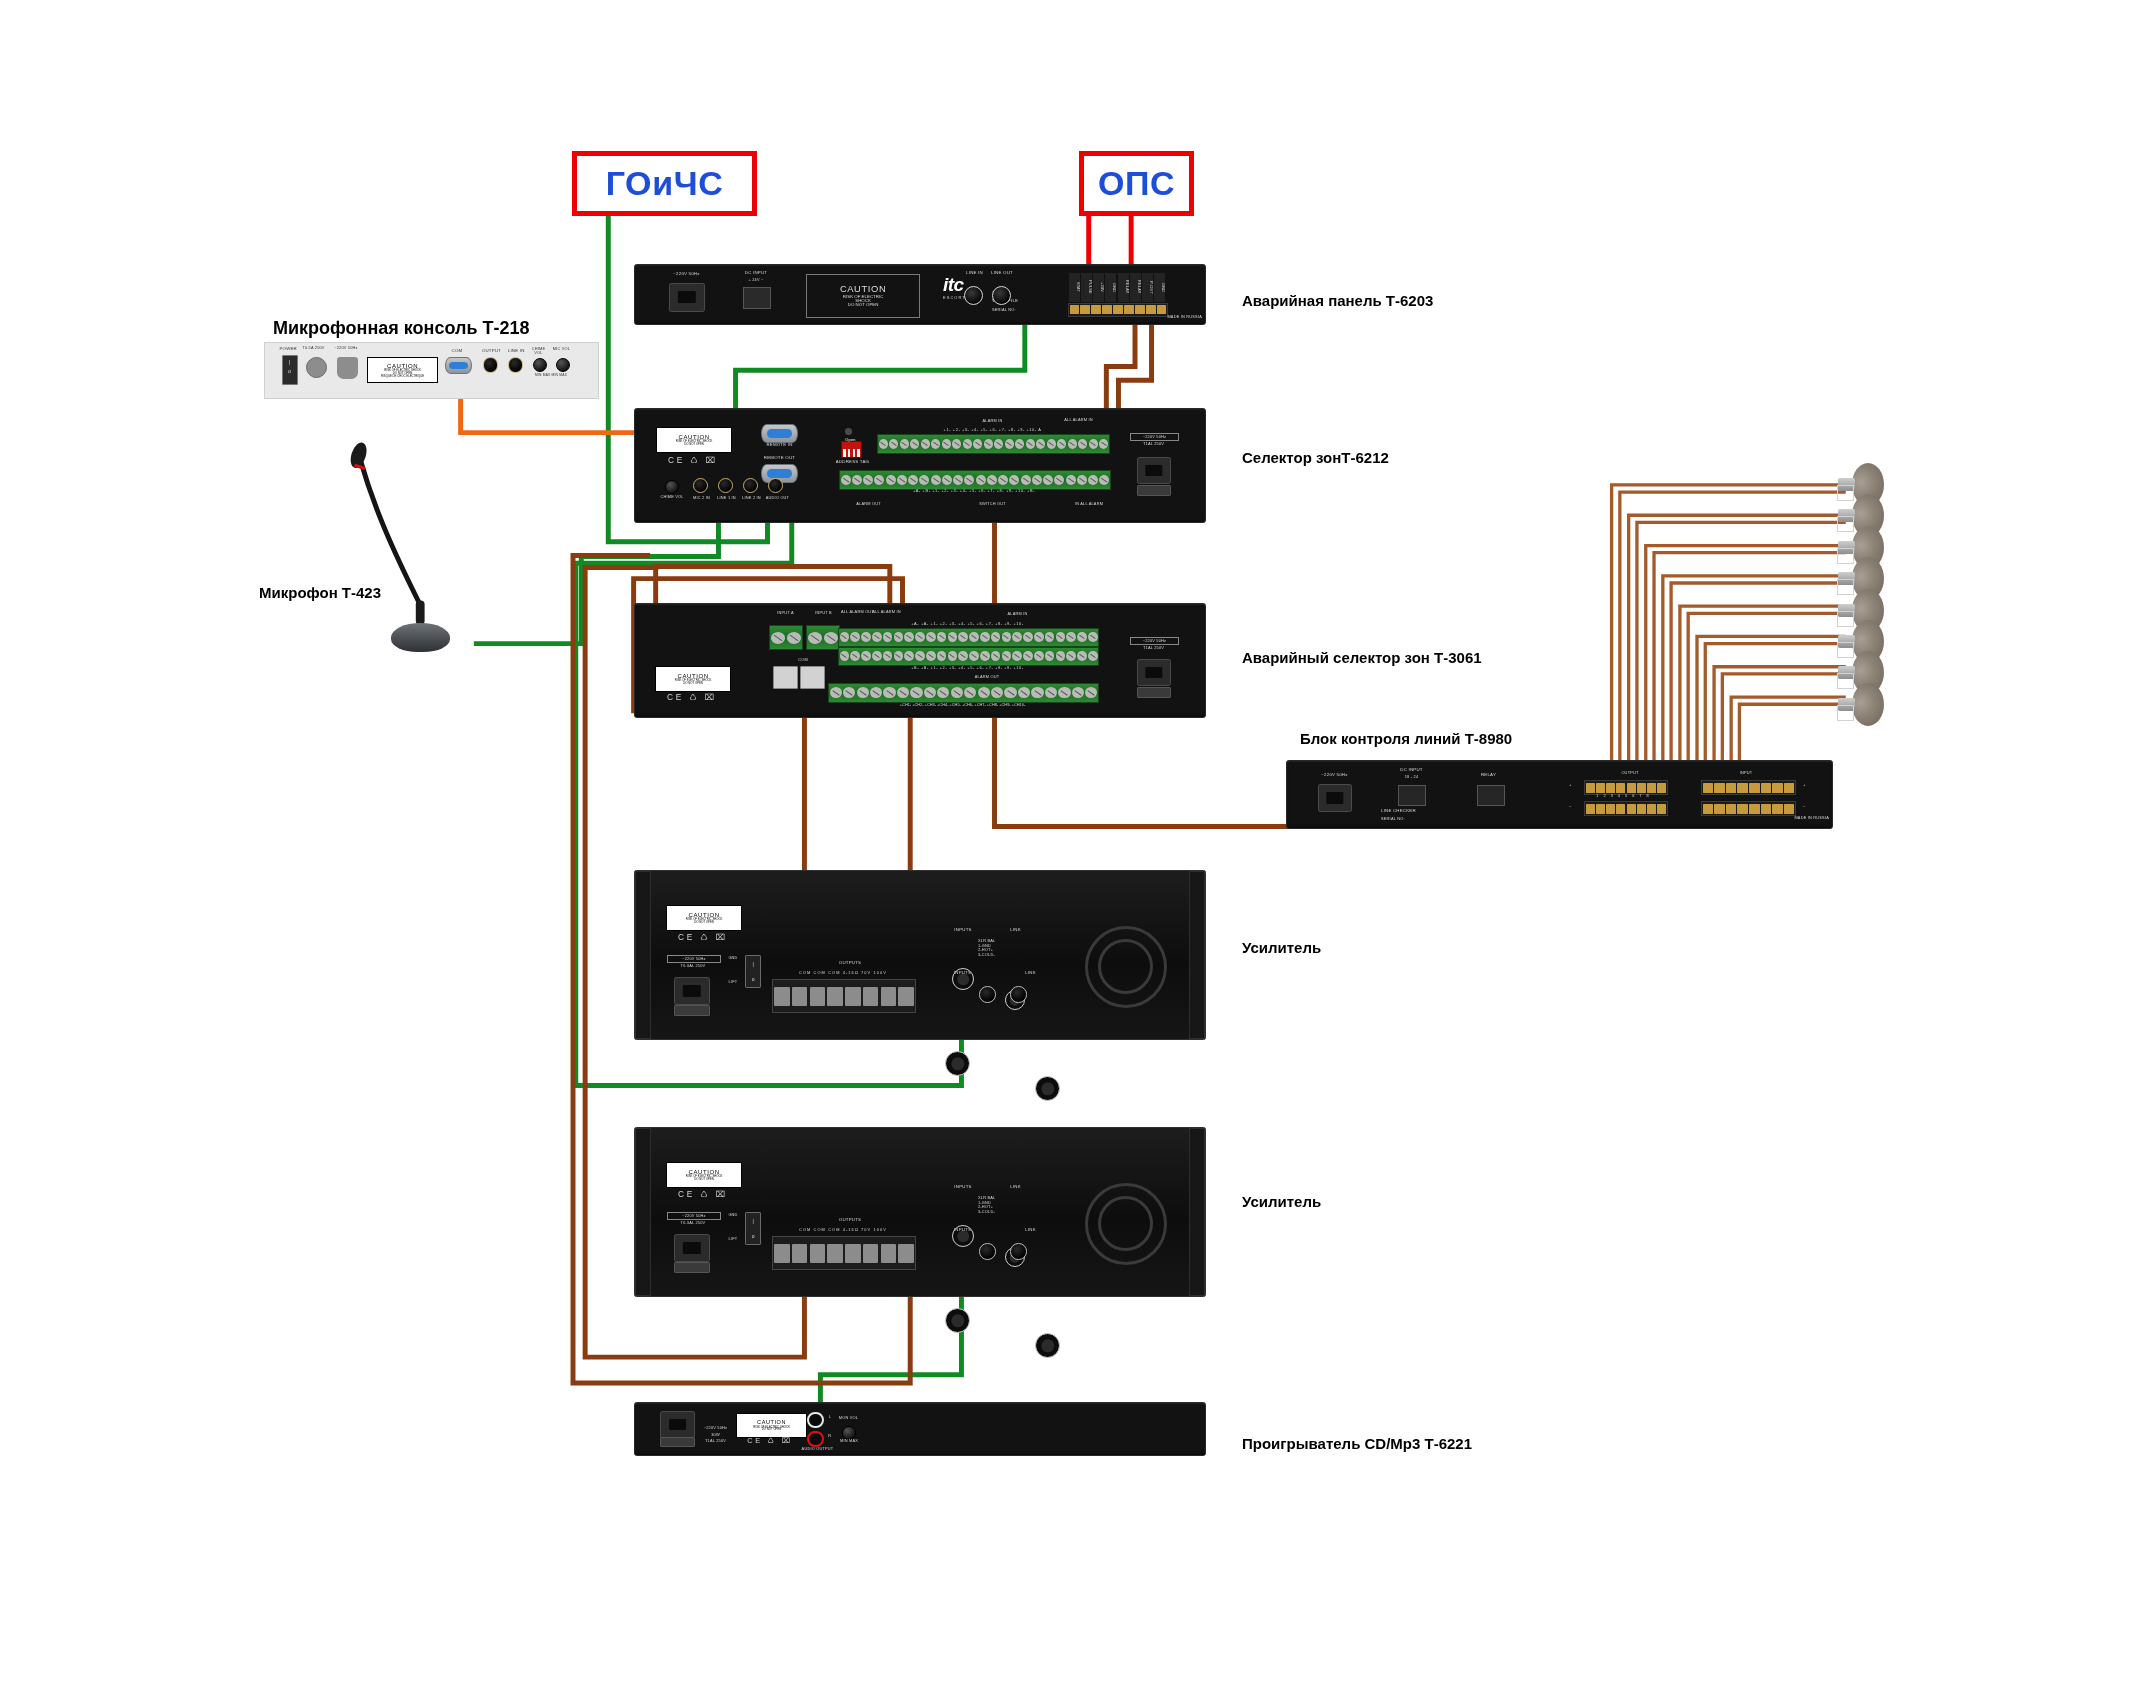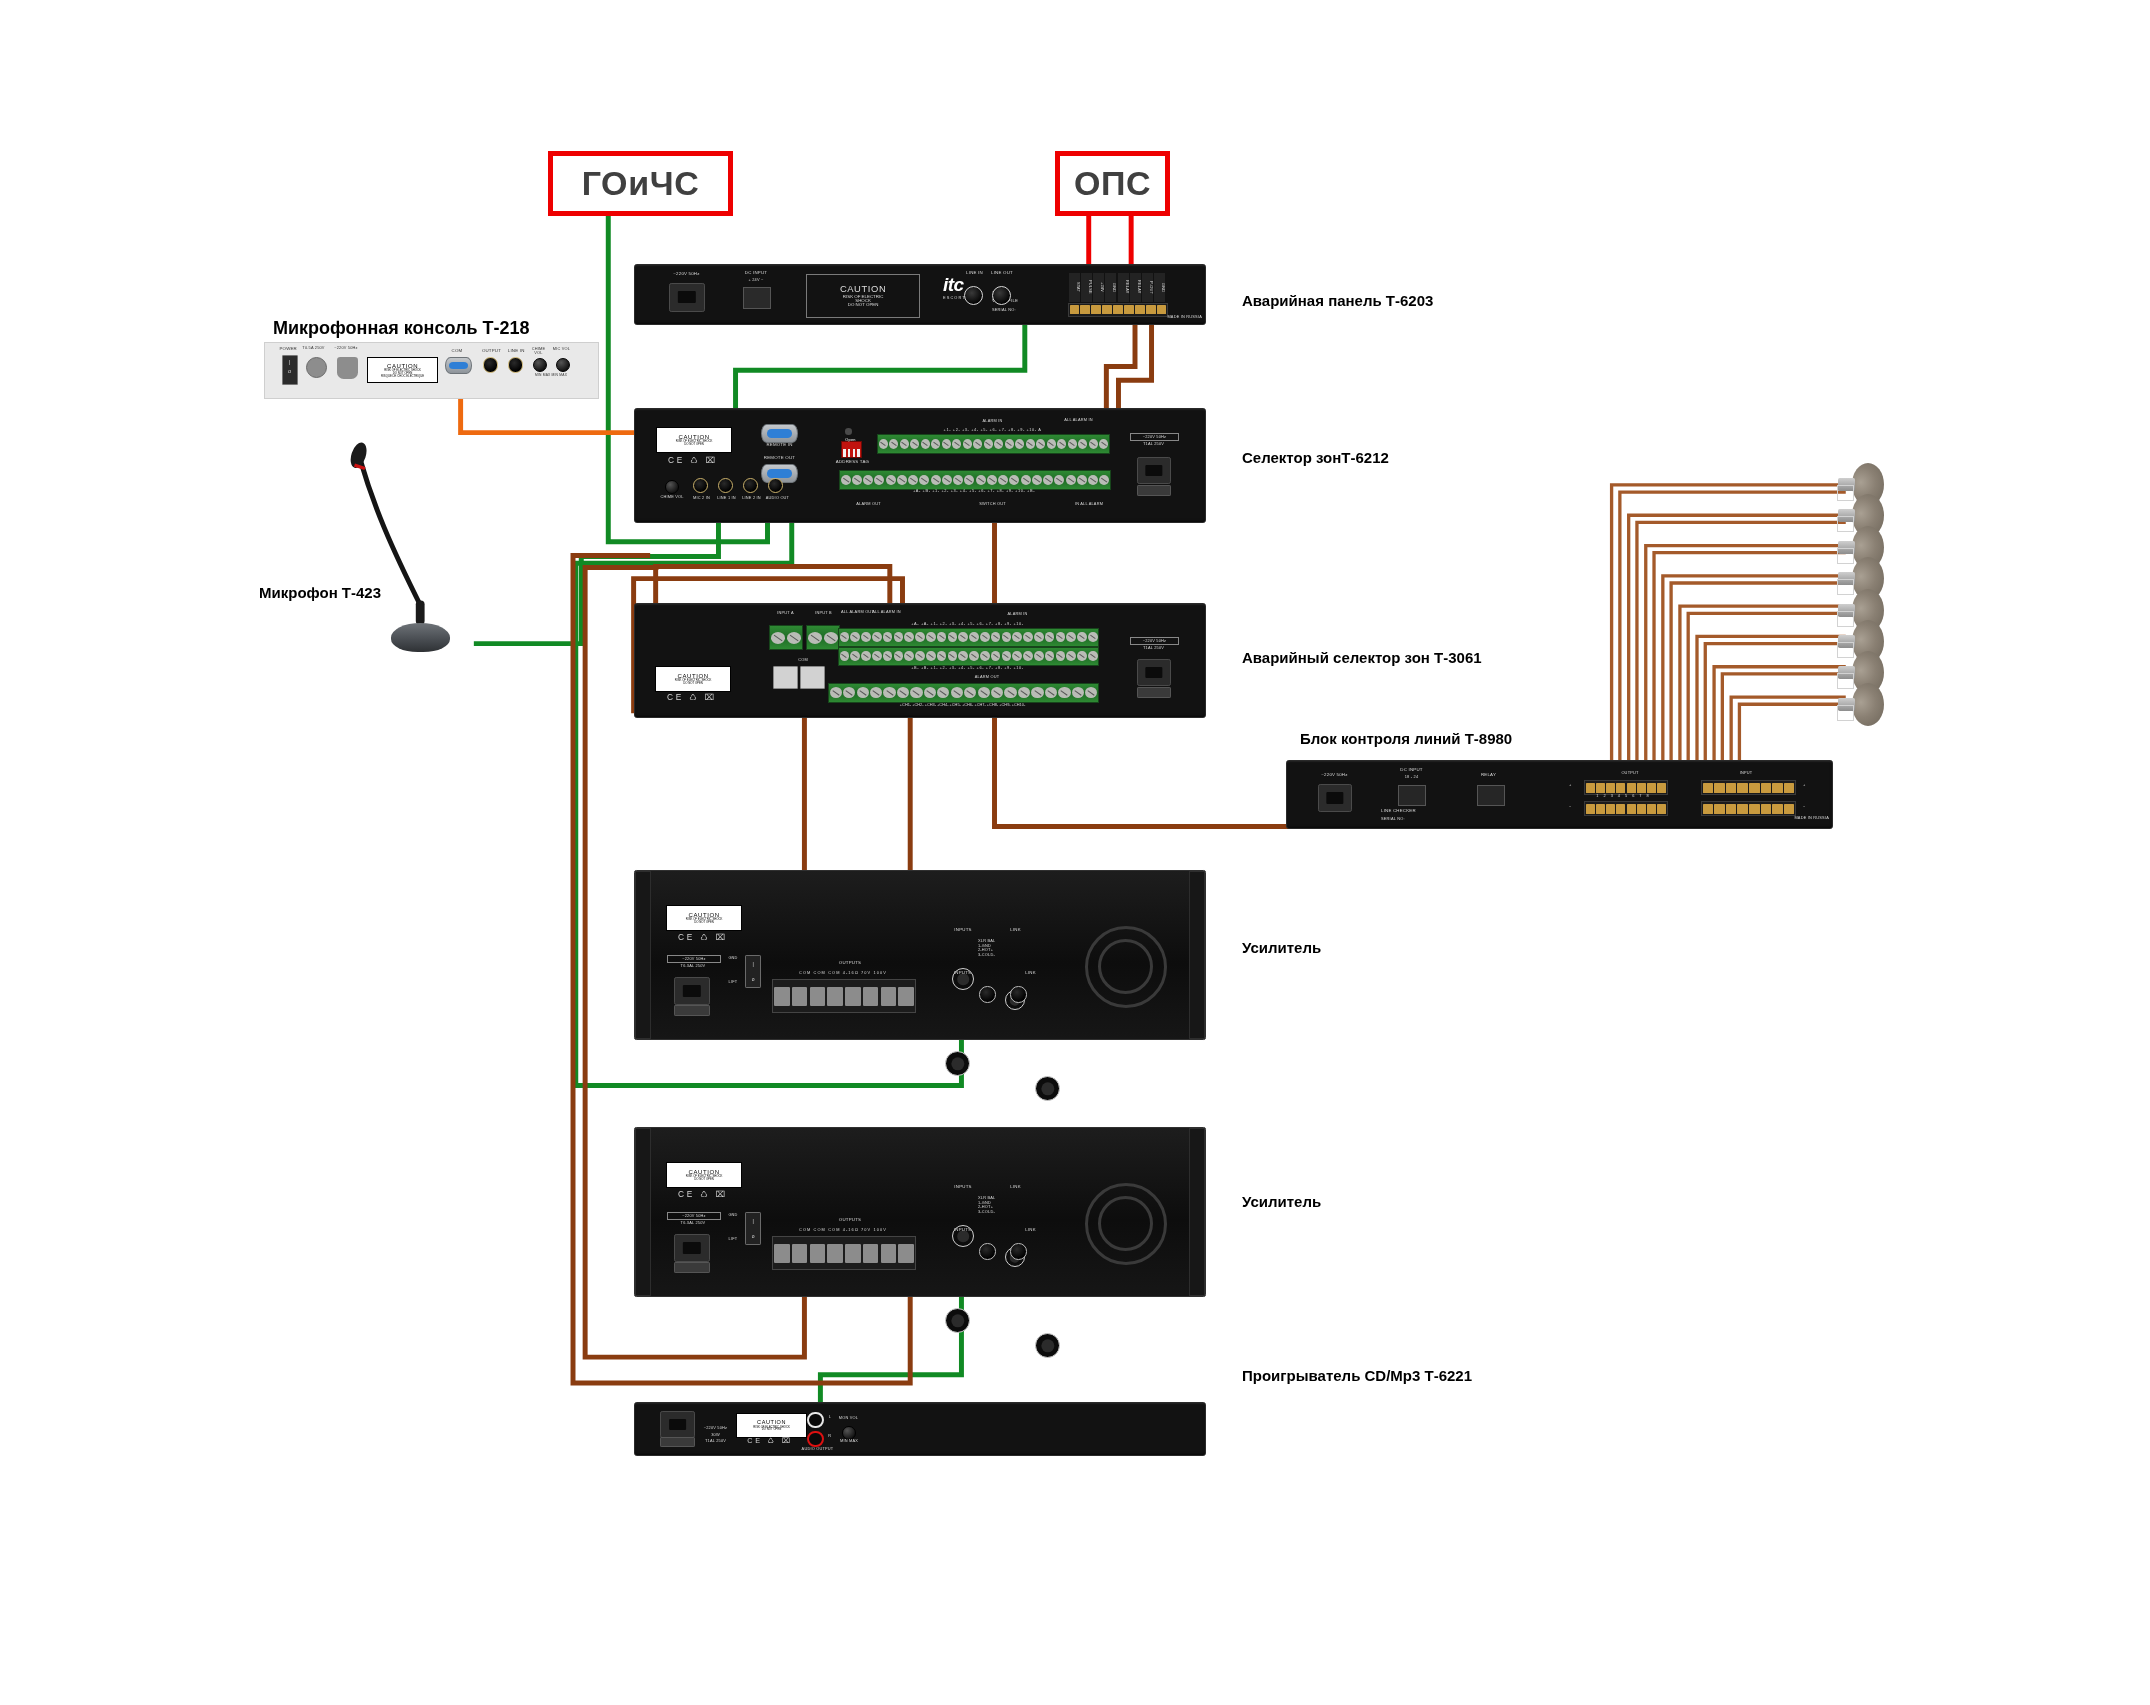--- a/index.html
+++ b/index.html
@@ -4,21 +4,21 @@
 <title>PA System Diagram</title>
 <style>
   html,body{margin:0;padding:0;background:#fff;}
   body{font-family:"Liberation Sans",sans-serif;}
   #stage{position:relative;width:2151px;height:1706px;background:#ffffff;overflow:hidden;}
   .abs{position:absolute;}
   svg.wires{position:absolute;left:0;top:0;width:2151px;height:1706px;pointer-events:none;}
 
   
   .redbox{border:5px solid #ee0000;background:#fff;display:flex;align-items:center;justify-content:center;
-          color:#404040;font-weight:bold;font-family:"Liberation Sans",sans-serif;letter-spacing:0.6px;}
+          color:#1d4ed8;font-weight:bold;font-family:"Liberation Sans",sans-serif;letter-spacing:0.6px;margin-left:24px;}
 
   
   .devlabel{color:#000;font-weight:bold;font-family:"Liberation Sans",sans-serif;white-space:nowrap;}
 
   
   .chassis{background:#121212;border:1.1px solid #2a2a2a;border-radius:2.8px;
            box-shadow:inset 0 1.1px 1.7px rgba(255,255,255,.08), inset 0 -1.1px 2.2px rgba(0,0,0,.6);}
   .chassis2{background:linear-gradient(180deg,#1d1d1d 0%,#0d0d0d 55%,#161616 100%);
             border:1.1px solid #303030;border-radius:2.2px;}
   .ear{position:absolute;top:0;bottom:0;width:14.3px;background:#171717;border:0.6px solid #2d2d2d;}
@@ -159,21 +159,21 @@
   </div>
 
   <div class="abs devlabel" style="left:273px;top:318px;font-size:18px;">Микрофонная консоль Т-218</div>
   <div class="abs devlabel" style="left:259px;top:584px;font-size:15px;">Микрофон Т-423</div>
   <div class="abs devlabel" style="left:1242px;top:292px;font-size:15px;">Аварийная панель Т-6203</div>
   <div class="abs devlabel" style="left:1242px;top:449px;font-size:15px;">Селектор зонТ-6212</div>
   <div class="abs devlabel" style="left:1242px;top:649px;font-size:15px;">Аварийный селектор зон Т-3061</div>
   <div class="abs devlabel" style="left:1300px;top:730px;font-size:15px;">Блок контроля линий Т-8980</div>
   <div class="abs devlabel" style="left:1242px;top:939px;font-size:15px;">Усилитель</div>
   <div class="abs devlabel" style="left:1242px;top:1193px;font-size:15px;">Усилитель</div>
-  <div class="abs devlabel" style="left:1242px;top:1367px;font-size:15px;">Проигрыватель CD/Мр3 Т-6221</div>
+  <div class="abs devlabel" style="left:1242px;top:1435px;font-size:15px;">Проигрыватель CD/Мр3 Т-6221</div>
 
   <div class="abs" style="left:264px;top:342px;width:333px;height:55px;background:#e9e9e9;border:0.6px solid #cfcfcf;">
 
     <div class="abs wtxt" style="left:10px;top:4.4px;width:26.4px;color:#333;font-size:4.4px;">POWER</div>
     <div class="abs" style="left:16.5px;top:12px;width:14.3px;height:27.5px;background:#2b2b2b;border:1.1px solid #777;border-radius:1.1px;">
       <div style="color:#ddd;font-size:5.5px;text-align:center;line-height:12px;">|</div>
       <div style="color:#ddd;font-size:5.5px;text-align:center;line-height:7.7px;">o</div>
     </div>
 
     <div class="abs wtxt" style="left:34px;top:3.3px;width:29px;color:#333;font-size:3.9px;">T0.5A 250V</div>

